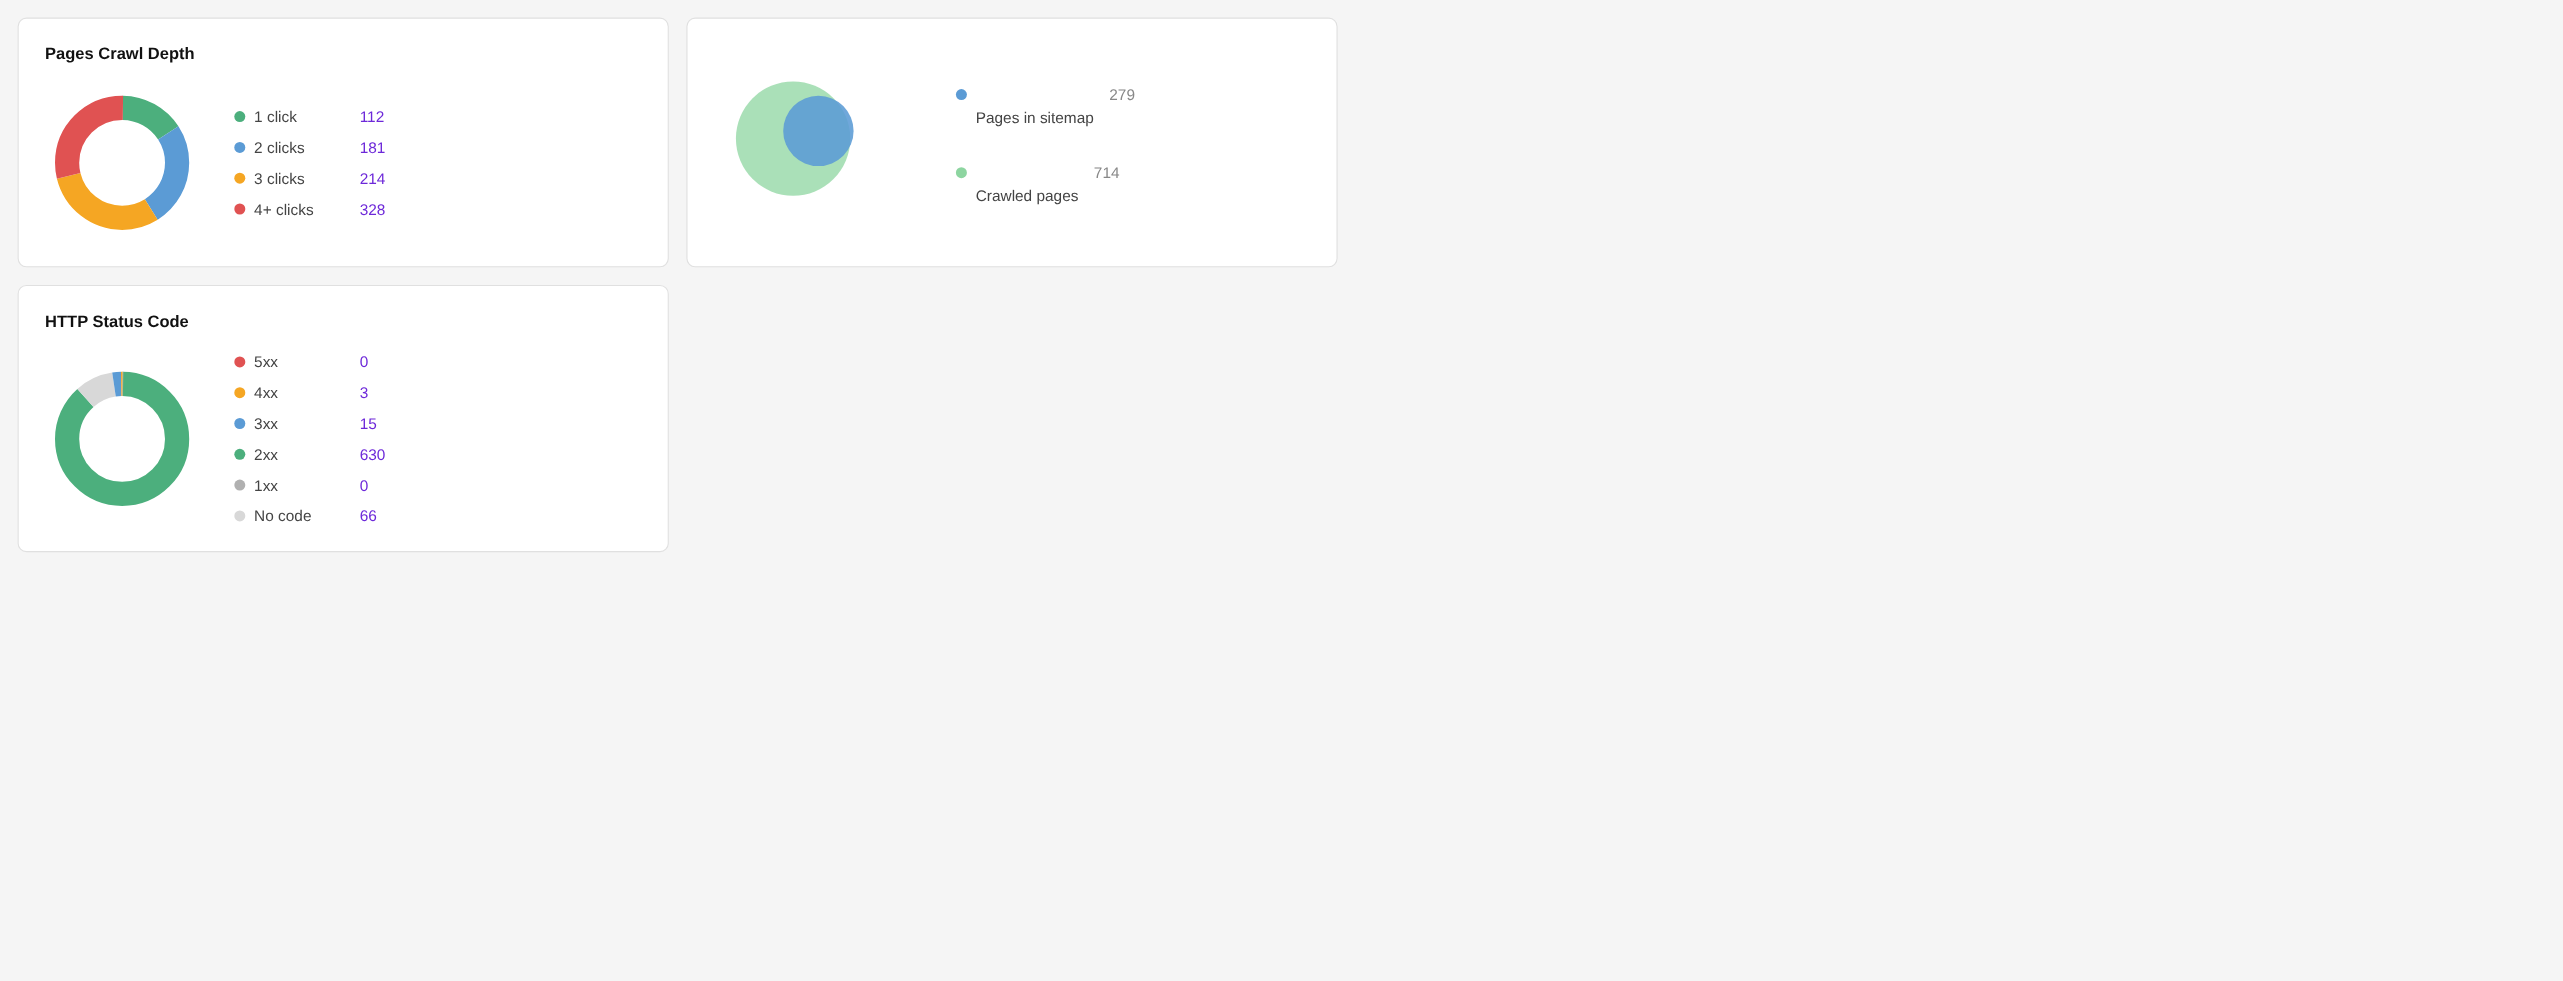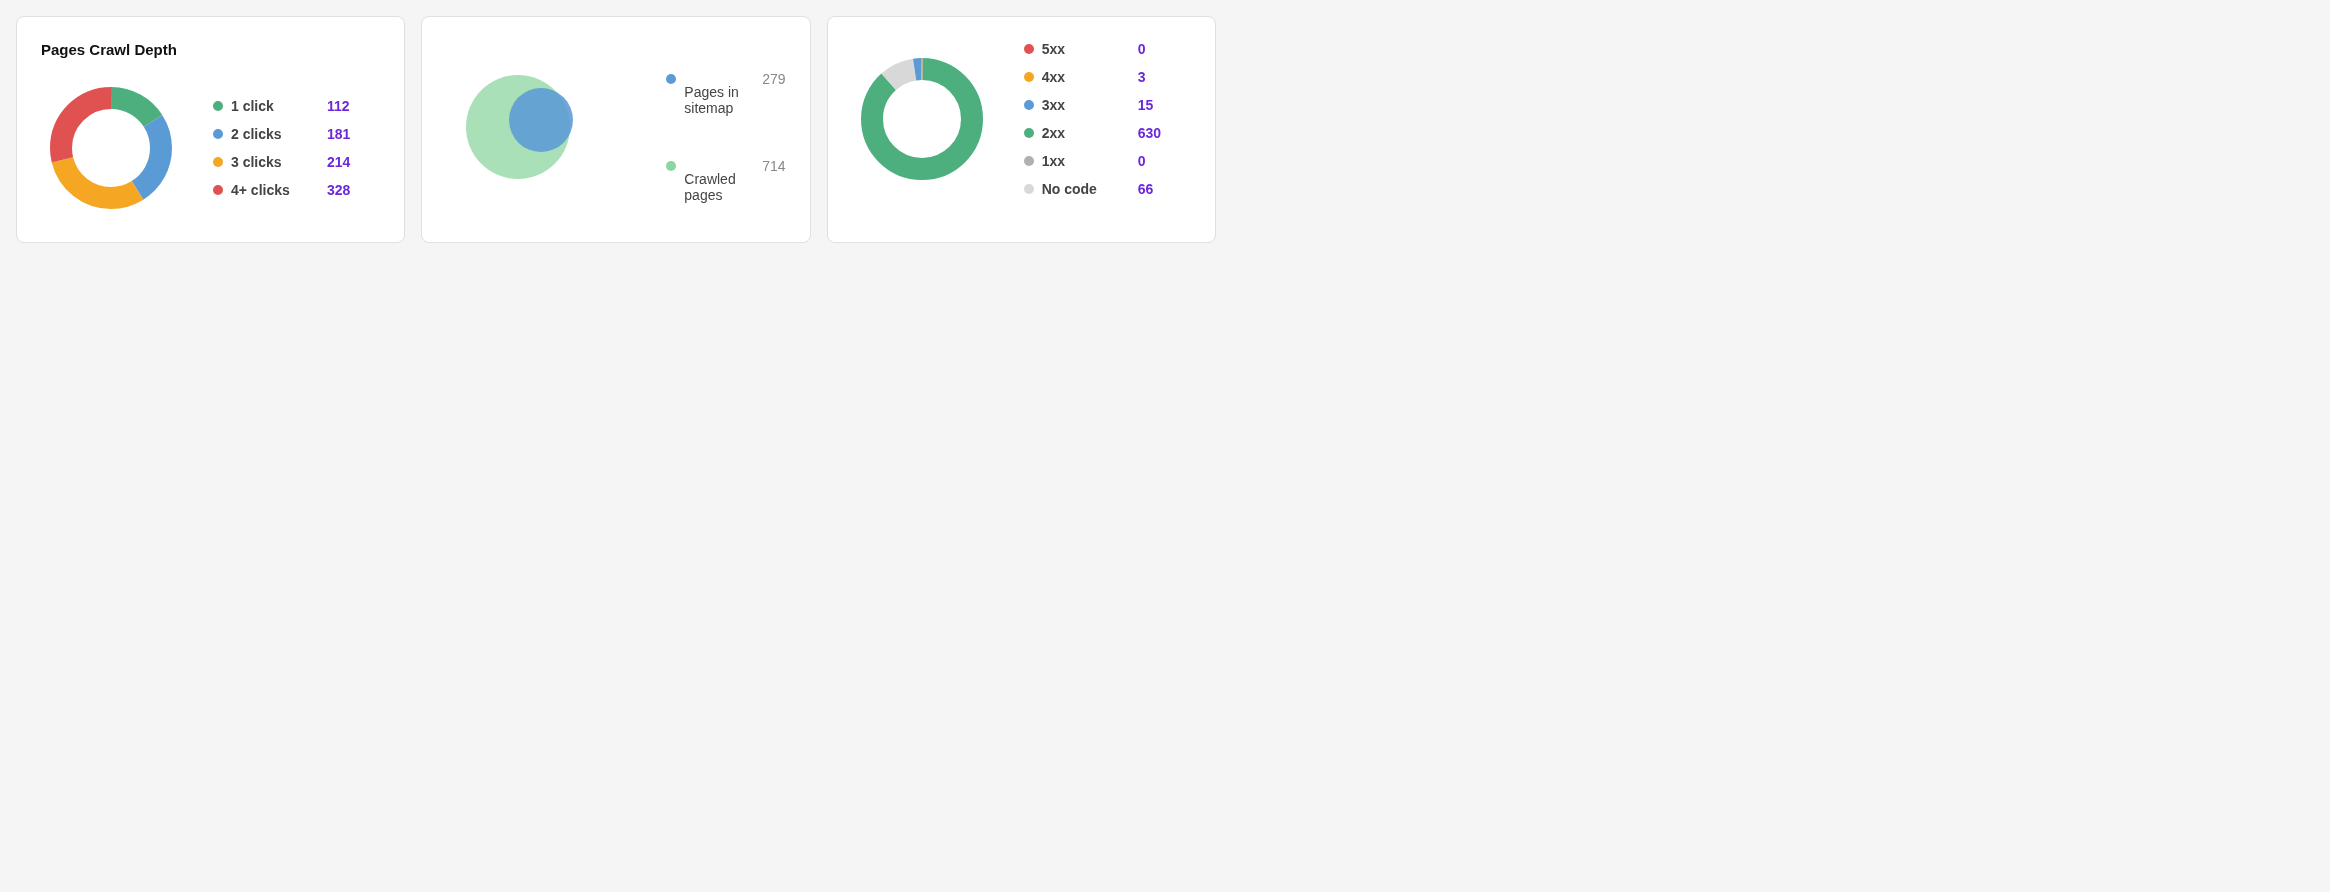--- a/index.html
+++ b/index.html
@@ -5,21 +5,21 @@
     * { box-sizing: border-box; margin: 0; padding: 0; }
     body {
       background: #f5f5f5;
       font-family: -apple-system, BlinkMacSystemFont, 'Segoe UI', Arial, sans-serif;
       font-size: 14px;
       color: #333;
       padding: 16px;
     }
     .grid {
       display: grid;
-      grid-template-columns: 1fr 1fr 1fr;
+      grid-template-columns: 1fr 1fr;
       grid-template-rows: auto auto;
       gap: 16px;
       max-width: 1200px;
     }
     .card {
       background: #fff;
       border: 1px solid #e0e0e0;
       border-radius: 8px;
       padding: 24px;
     }
@@ -41,21 +41,20 @@
       flex-shrink: 0;
     }
     .donut-wrapper svg {
       width: 140px;
       height: 140px;
     }
     .legend {
       display: flex;
       flex-direction: column;
       gap: 12px;
-      font-weight: bold;
     }
     .legend-item {
       display: flex;
       align-items: center;
       gap: 8px;
     }
     .legend-dot {
       width: 10px;
       height: 10px;
       border-radius: 50%;
@@ -174,20 +173,21 @@
         <div class="sitemap-legend-item">
           <div class="sitemap-legend-dot" style="background:#8dd5a0"></div>
           <span class="sitemap-legend-label">Crawled pages</span>
           <span class="sitemap-legend-value">714</span>
         </div>
       </div>
     </div>
   </div>
 
   <div class="card">
+    <div class="card-title">HTTP Status Code</div>
     <div class="chart-container">
       <div class="donut-wrapper">
         <svg viewBox="0 0 140 140">
 
           <circle cx="70" cy="70" r="50" fill="none" stroke="#4caf7d" stroke-width="22" stroke-dasharray="277.3 36.9" stroke-dashoffset="78.5"></circle>
 
           <circle cx="70" cy="70" r="50" fill="none" stroke="#d8d8d8" stroke-width="22" stroke-dasharray="29.0 285.2" stroke-dashoffset="-198.8"></circle>
 
           <circle cx="70" cy="70" r="50" fill="none" stroke="#5b9bd5" stroke-width="22" stroke-dasharray="6.6 307.6" stroke-dashoffset="-227.8"></circle>
 

